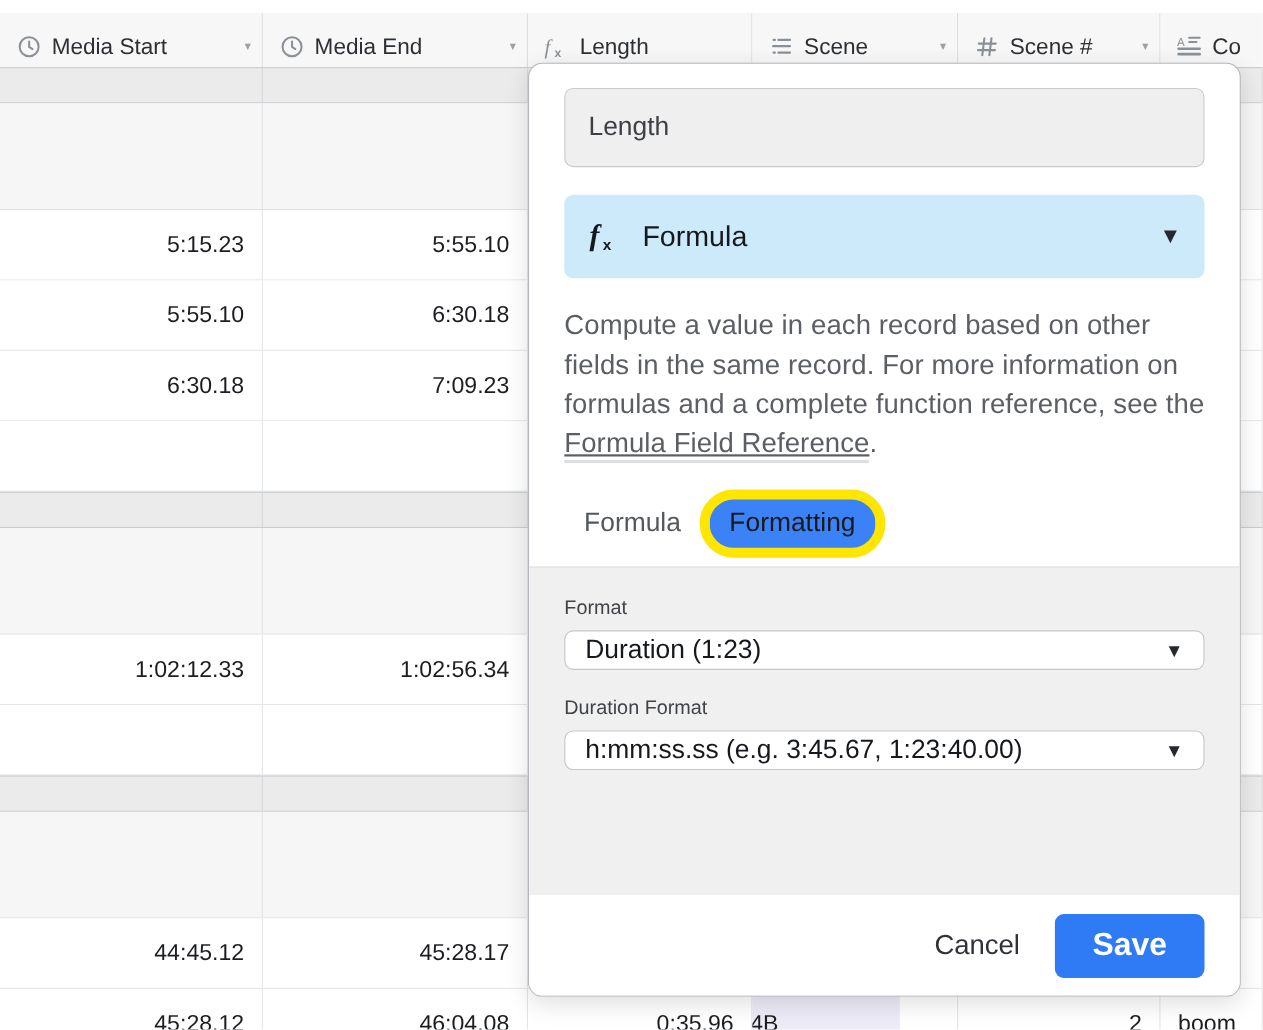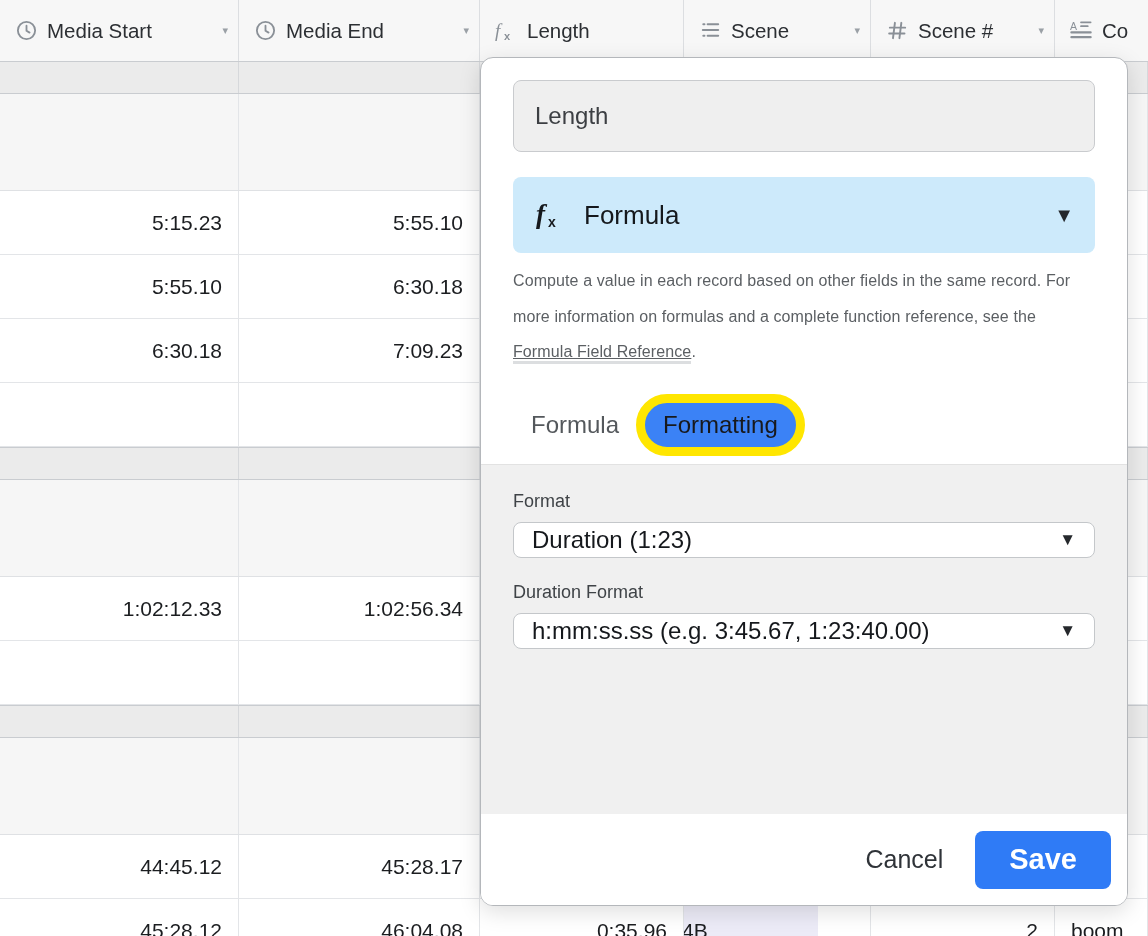--- a/index.html
+++ b/index.html
@@ -9,21 +9,21 @@
     background: #ffffff;
     font-family: "Liberation Sans", sans-serif;
     -webkit-font-smoothing: antialiased;
   }
   #app { position: relative; width: 1148px; height: 936px; }
 
   
   .grid { position: absolute; inset: 0; background: #ffffff; }
 
   .col-head-row {
-    position: absolute; left: 0; top: 0; width: 1148px; height: 61px;
+    position: absolute; left: 0; top: 12px; width: 1148px; height: 61px;
     background: #f7f7f7;
     border-bottom: 1px solid #cfd2d6;
     display: flex;
   }
   .col-head {
     position: relative;
     height: 61px;
     box-sizing: border-box;
     border-right: 1px solid #dcdee1;
     display: flex;
@@ -127,22 +127,22 @@
     display: flex; align-items: center;
     padding: 0 21px;
     gap: 16px;
     font-size: 26px;
     color: #15181c;
   }
   .type-select .fxbox { display: flex; align-items: center; justify-content: center; width: 34px; height: 34px; color: #15181c; }
   .type-select .tri { margin-left: auto; font-size: 20px; color: #25282c; line-height: 1; }
 
   .desc {
-    margin-top: 10px;
-    font-size: 16px;
+    margin-top: 26px;
+    font-size: 25px;
     line-height: 35.6px;
     color: #5b5f63;
     letter-spacing: 0.1px;
   }
   .desc .link {
     color: #5b5f63;
     border-bottom: 3px solid #dcdee0;
     padding-bottom: 1px;
   }
 
@@ -202,21 +202,21 @@
     display: flex; align-items: center;
     padding: 0 18px;
     font-size: 24px;
     color: #15181c;
   }
   .f-select .tri { margin-left: auto; font-size: 17px; color: #25282c; line-height: 1; }
   .f-gap { height: 24px; }
 
   .footer {
     background: #ffffff;
-    padding: 0 16px;
+    padding: 0 32px;
     height: 91px;
     display: flex;
     align-items: center;
     justify-content: flex-end;
     gap: 26px;
   }
   .btn-cancel {
     font-size: 25px;
     color: #2f3338;
     padding: 6px 6px;

